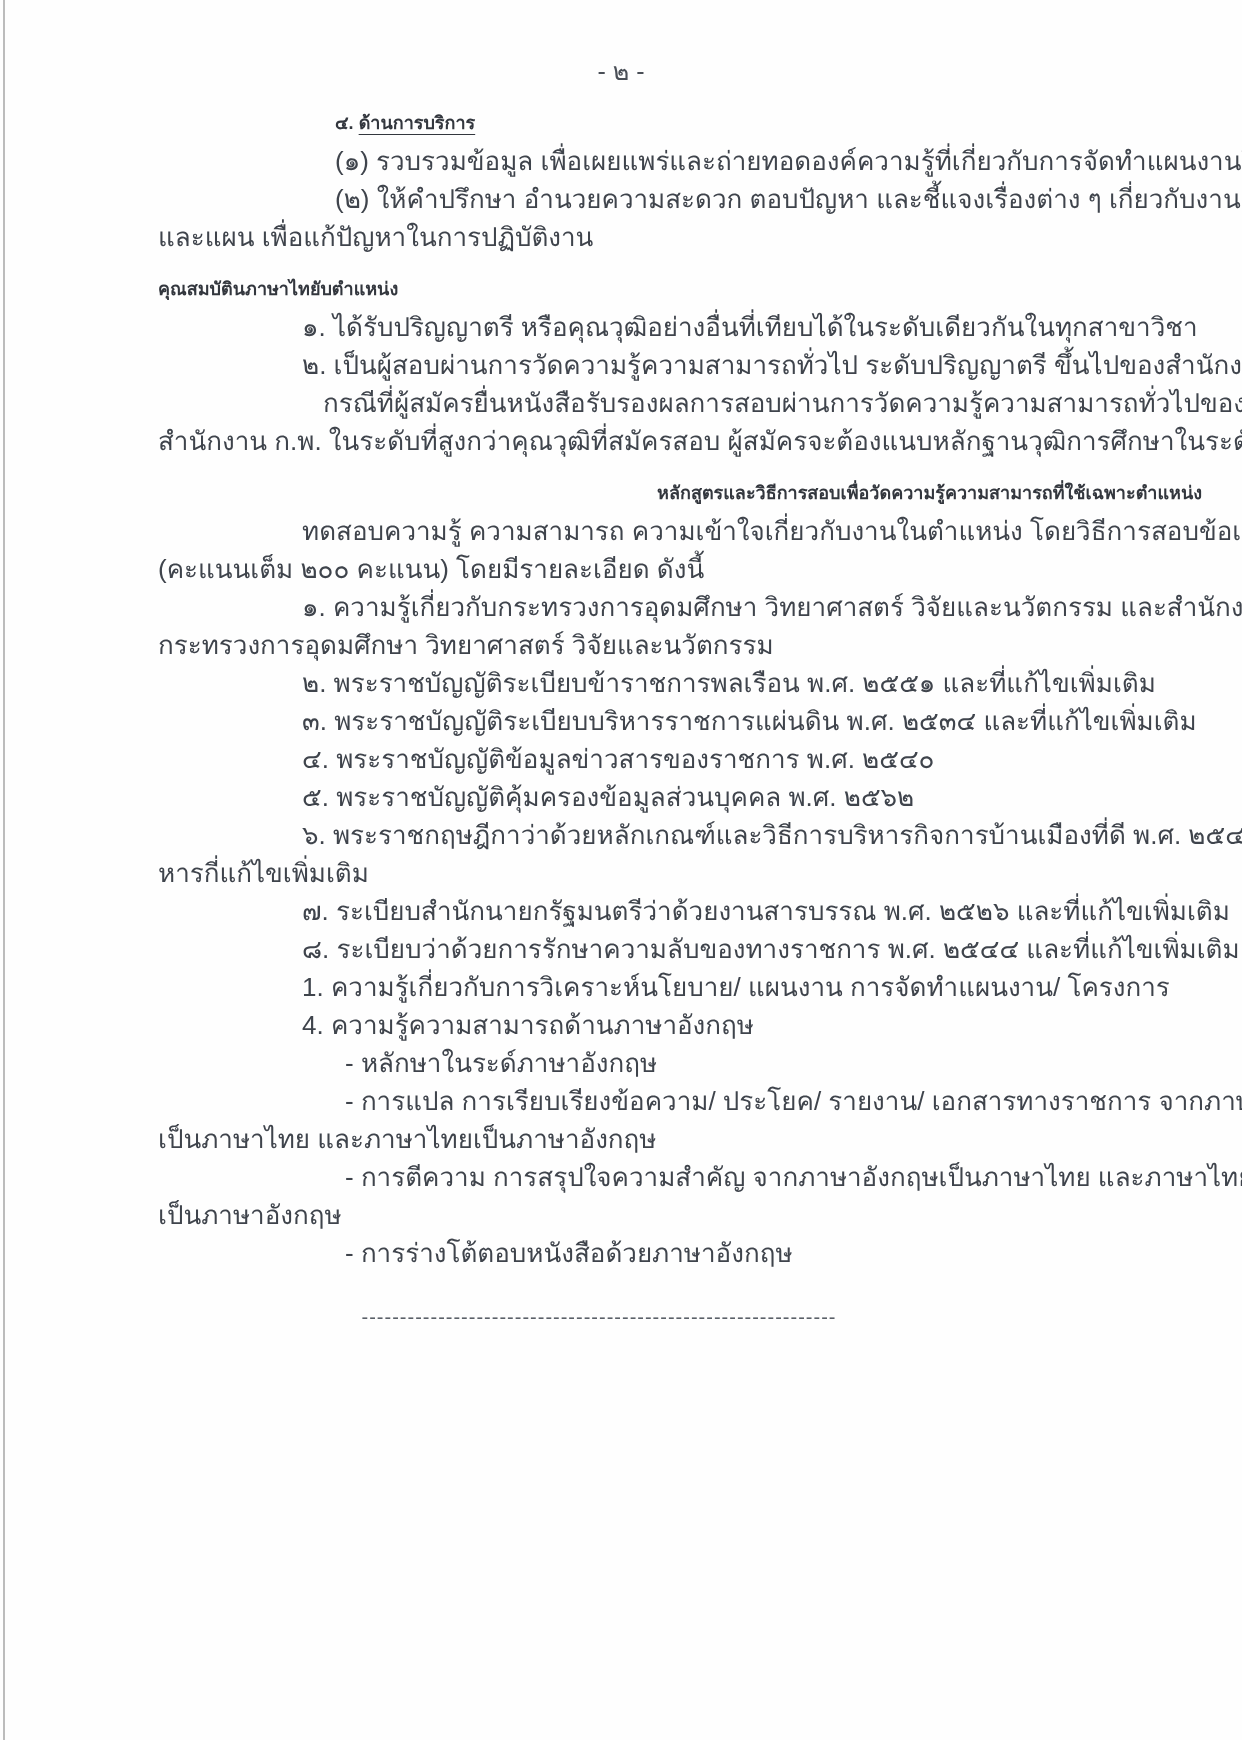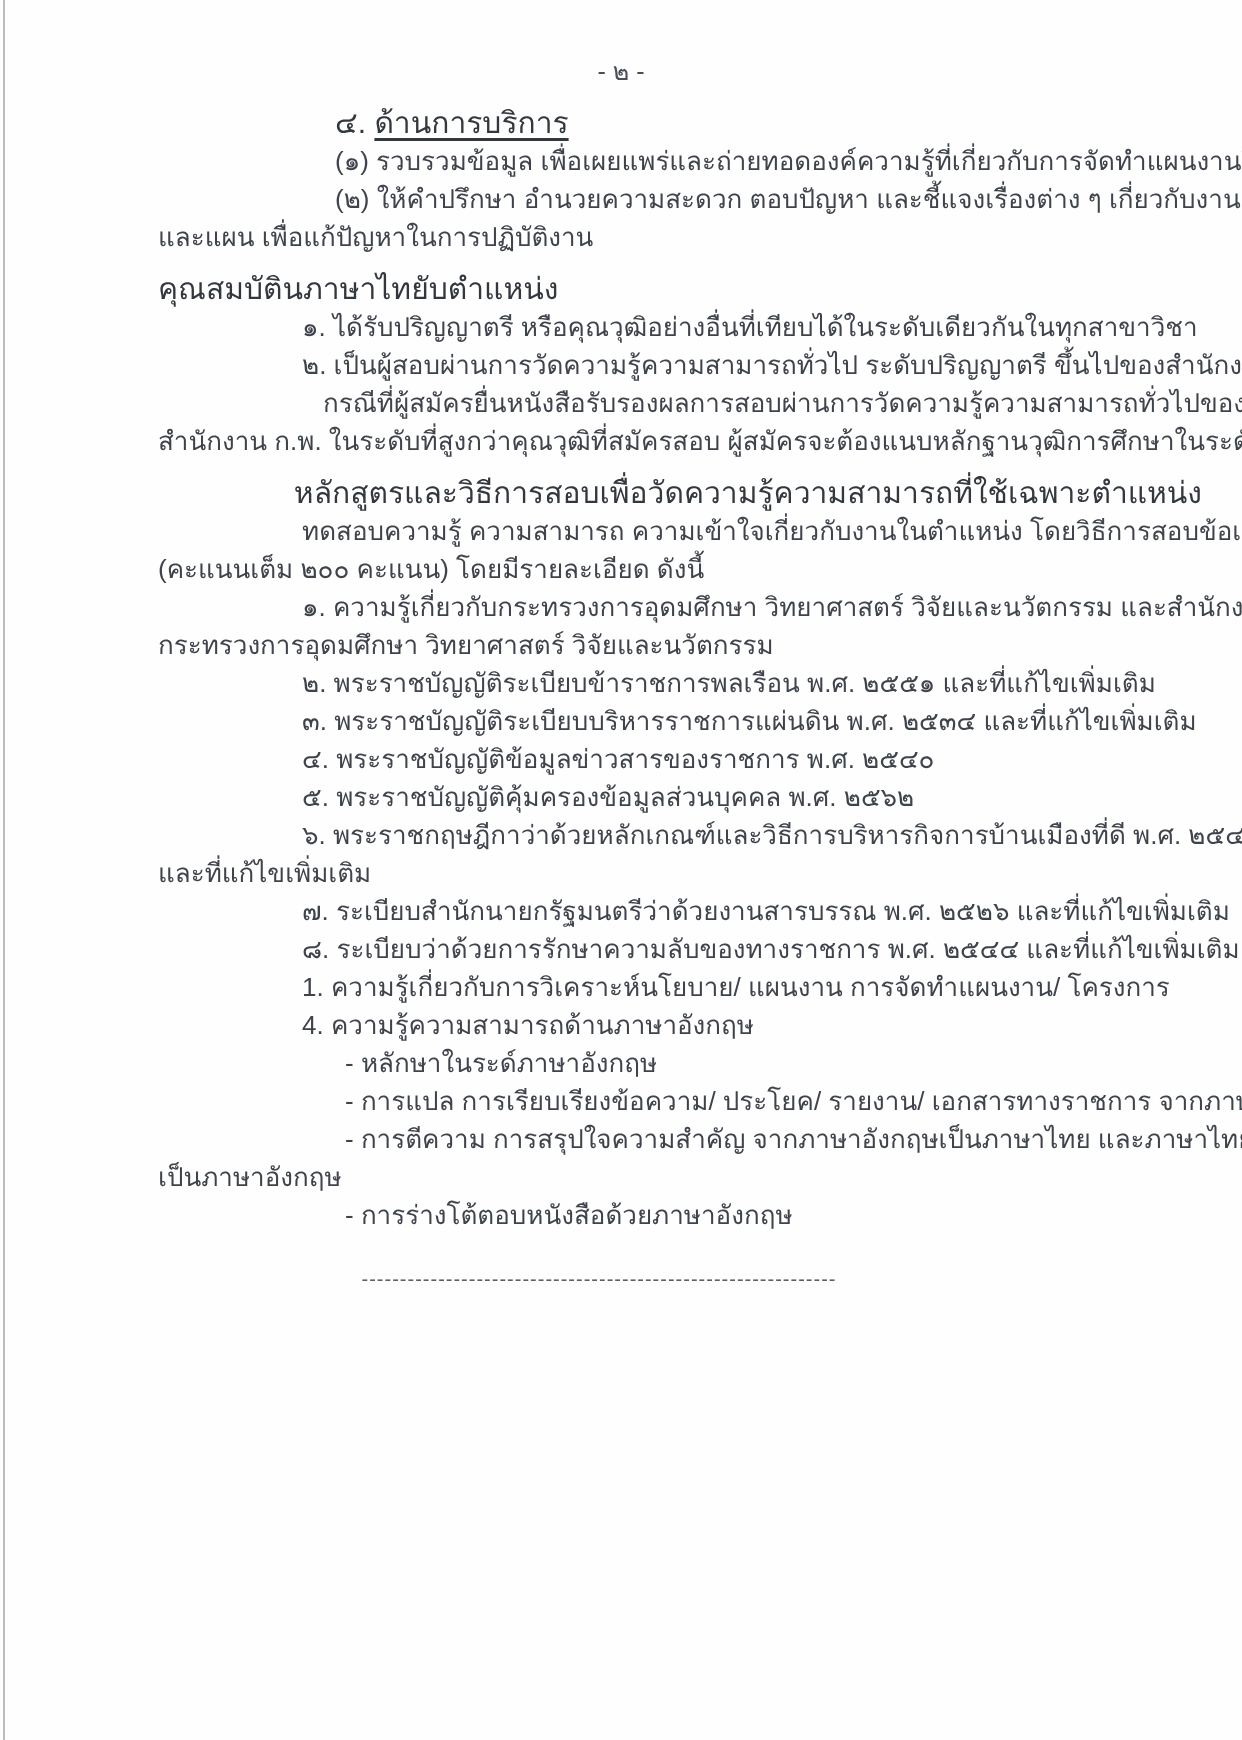--- a/index.html
+++ b/index.html
@@ -32,22 +32,22 @@
   .page-num {
     width: 1242px;
     margin-left: -158px;
     text-align: center;
     font-size: 25px;
     line-height: 38px;
     margin-bottom: 14px;
     color: #4a4f57;
   }
   .heading {
-    font-weight: normal;
-    font-size: 30px;
+    font-weight: bold;
+    font-size: 18px;
     color: #33373e;
   }
   .gap-sm { margin-top: 14px; }
   .gap-md { margin-top: 14px; text-align: right; }
   .ind-a { padding-left: 177px; }  
   .ind-b { padding-left: 144px; }  
   .ind-c { padding-left: 165px; }  
   .ind-d { padding-left: 187px; }  
   .u { text-decoration: underline; text-underline-offset: 5px; }
   .separator {
@@ -92,28 +92,29 @@
     <div class="line ind-b">ทดสอบความรู้ ความสามารถ ความเข้าใจเกี่ยวกับงานในตำแหน่ง โดยวิธีการสอบข้อเขียน</div>
     <div class="line">(คะแนนเต็ม ๒๐๐ คะแนน) โดยมีรายละเอียด ดังนี้</div>
 
     <div class="line ind-b">๑. ความรู้เกี่ยวกับกระทรวงการอุดมศึกษา วิทยาศาสตร์ วิจัยและนวัตกรรม และสำนักงานปลัด</div>
     <div class="line">กระทรวงการอุดมศึกษา วิทยาศาสตร์ วิจัยและนวัตกรรม</div>
     <div class="line ind-b">๒. พระราชบัญญัติระเบียบข้าราชการพลเรือน พ.ศ. ๒๕๕๑ และที่แก้ไขเพิ่มเติม</div>
     <div class="line ind-b">๓. พระราชบัญญัติระเบียบบริหารราชการแผ่นดิน พ.ศ. ๒๕๓๔ และที่แก้ไขเพิ่มเติม</div>
     <div class="line ind-b">๔. พระราชบัญญัติข้อมูลข่าวสารของราชการ พ.ศ. ๒๕๔๐</div>
     <div class="line ind-b">๕. พระราชบัญญัติคุ้มครองข้อมูลส่วนบุคคล พ.ศ. ๒๕๖๒</div>
     <div class="line ind-b">๖. พระราชกฤษฎีกาว่าด้วยหลักเกณฑ์และวิธีการบริหารกิจการบ้านเมืองที่ดี พ.ศ. ๒๕๔๖</div>
-    <div class="line">และที่แก้ไขเพิ่มเติม</div>
+    <div class="line">หารกี่แก้ไขเพิ่มเติม</div>
     <div class="line ind-b">๗. ระเบียบสำนักนายกรัฐมนตรีว่าด้วยงานสารบรรณ พ.ศ. ๒๕๒๖ และที่แก้ไขเพิ่มเติม</div>
     <div class="line ind-b">๘. ระเบียบว่าด้วยการรักษาความลับของทางราชการ พ.ศ. ๒๕๔๔ และที่แก้ไขเพิ่มเติม</div>
     <div class="line ind-b">1. ความรู้เกี่ยวกับการวิเคราะห์นโยบาย/ แผนงาน การจัดทำแผนงาน/ โครงการ</div>
     <div class="line ind-b">4. ความรู้ความสามารถด้านภาษาอังกฤษ</div>
 
     <div class="line ind-d">- หลักษาในระด์ภาษาอังกฤษ</div>
     <div class="line ind-d">- การแปล การเรียบเรียงข้อความ/ ประโยค/ รายงาน/ เอกสารทางราชการ จากภาษาอังกฤษ</div>
+    <div class="line">เป็นภาษาไทย และภาษาไทยเป็นภาษาอังกฤษ</div>
     <div class="line ind-d">- การตีความ การสรุปใจความสำคัญ จากภาษาอังกฤษเป็นภาษาไทย และภาษาไทย</div>
     <div class="line">เป็นภาษาอังกฤษ</div>
     <div class="line ind-d">- การร่างโต้ตอบหนังสือด้วยภาษาอังกฤษ</div>
 
     <div class="separator">--------------------------------------------------------------</div>
 
   </div>
 </div>
 
 </body></html>

